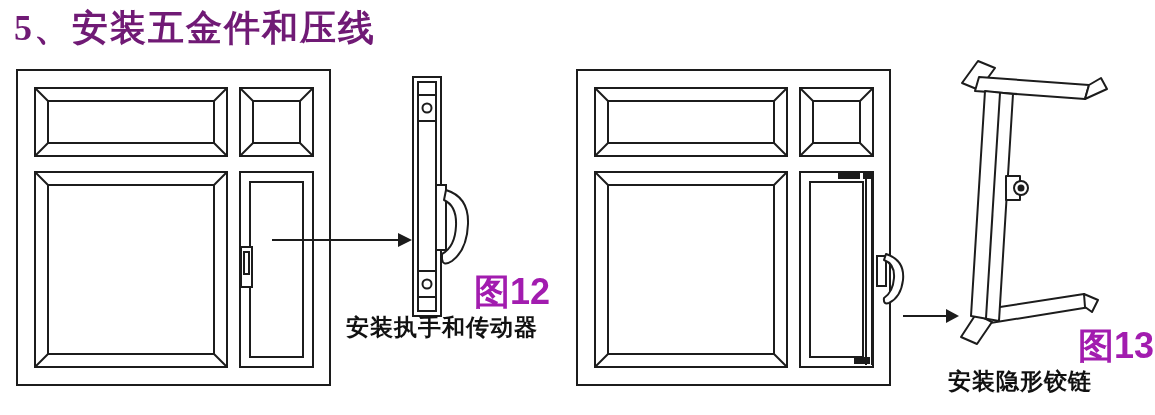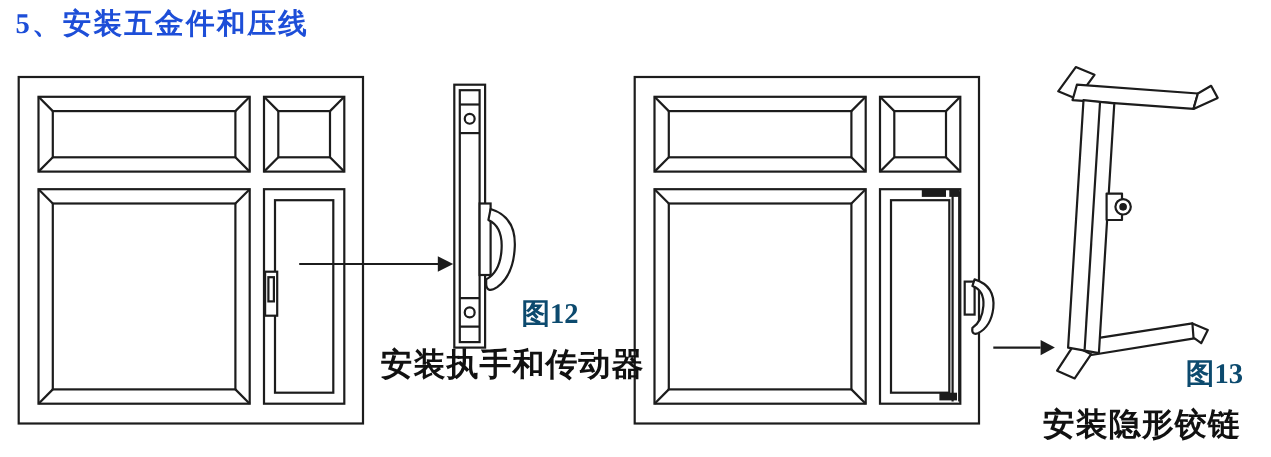--- a/index.html
+++ b/index.html
@@ -3,30 +3,30 @@
 <meta charset="utf-8">
 <style>
   html,body{margin:0;padding:0;background:#ffffff;}
   .canvas{
     position:relative;width:1155px;height:415px;background:#ffffff;
     overflow:hidden;font-family:"Liberation Sans",sans-serif;
   }
   .title{
     position:absolute;left:14px;top:4px;
     font-family:"Liberation Serif",serif;font-weight:bold;
-    font-size:26px;color:#1d4ed8;letter-spacing:2px;white-space:nowrap;
+    font-size:36px;color:#701a75;letter-spacing:2px;white-space:nowrap;
   }
   .art{position:absolute;left:0;top:0;width:1155px;height:415px;}
   .fig-num{
-    position:absolute;font-family:Liberation Serif, serif;
-    font-weight:bold;font-size:26px;color:#0c4a6e;white-space:nowrap;
+    position:absolute;font-family:Liberation Sans, sans-serif;
+    font-weight:bold;font-size:36px;color:#a21caf;white-space:nowrap;
   }
   .fig-caption{
     position:absolute;font-family:Liberation Sans, sans-serif;
-    font-weight:bold;font-size:29px;color:#111111;letter-spacing:1px;white-space:nowrap;
+    font-weight:bold;font-size:23px;color:#111111;letter-spacing:1px;white-space:nowrap;
   }
   #fig12-num{left:474px;top:268px;}
   #fig12-cap{left:346px;top:312px;}
   #fig13-num{left:1078px;top:322px;}
   #fig13-cap{left:948px;top:366px;text-align:right;}
 </style>
 </head>
 <body>
 
 <div class="canvas">

